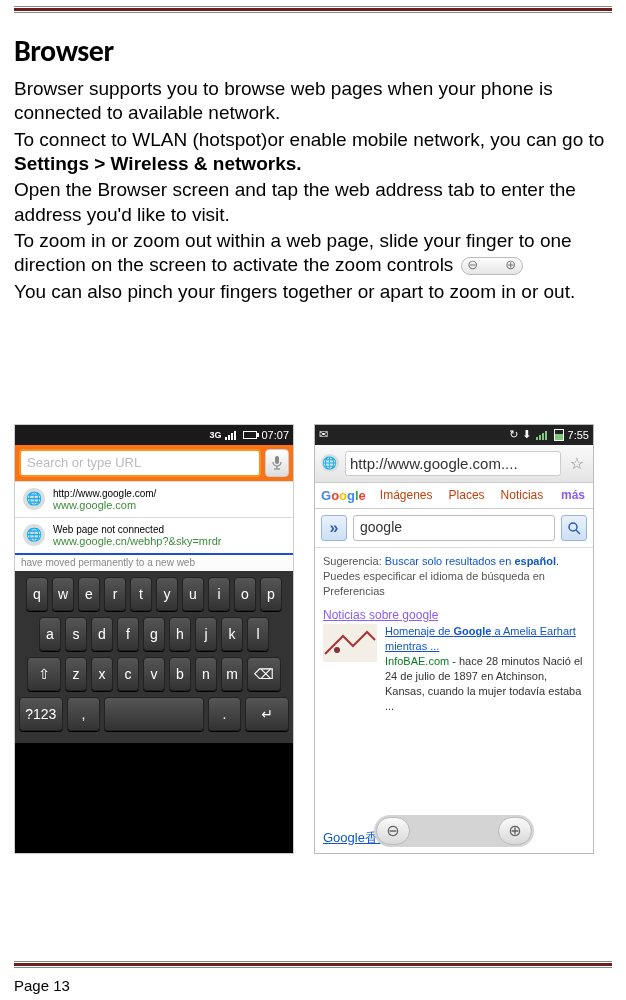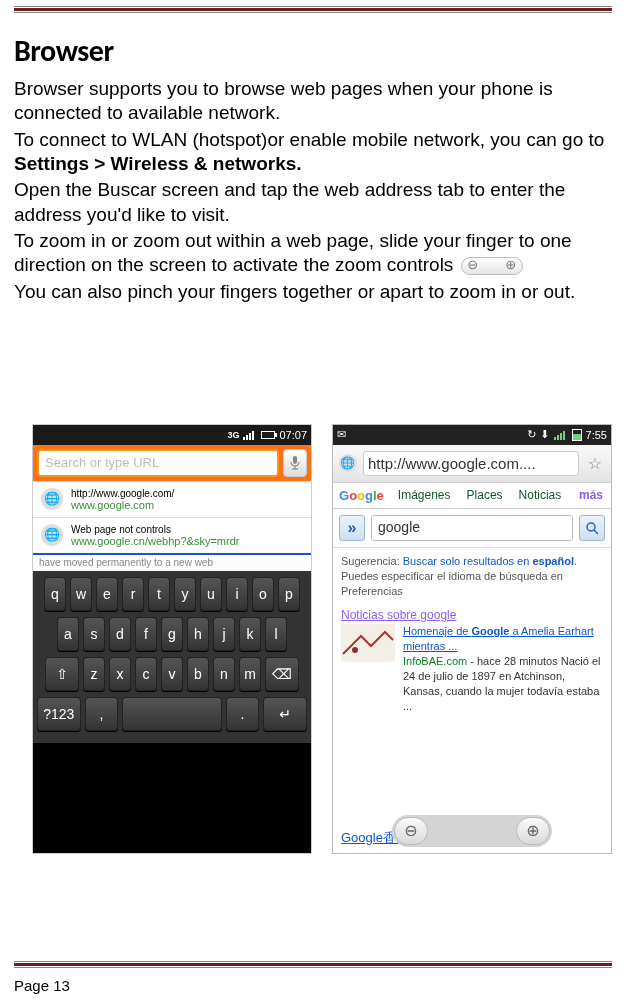--- a/index.html
+++ b/index.html
@@ -12,21 +12,21 @@
     .top-rule .bar3 { height: 1px; background: #888; margin-top: 1px; }
 
     h1.section-title { font-size: 30px; font-weight: 700; font-family: Calibri, Arial, sans-serif; margin: 20px 0 8px 0; letter-spacing: -0.5px; }
     .body-text p { font-size: 19px; line-height: 1.28; margin-bottom: 2px; font-family: Arial, sans-serif; }
     .body-text strong { font-weight: 700; }
     .inline-zoom { display: inline-block; vertical-align: middle; width: 62px; height: 18px; border: 1px solid #bbb; border-radius: 9px; background: linear-gradient(#fdfdfd,#e6e6e6); position: relative; margin-left: 2px; }
     .inline-zoom .minus, .inline-zoom .plus { position: absolute; top: -1px; width: 18px; text-align: center; font-size: 13px; color: #777; }
     .inline-zoom .minus { left: 2px; }
     .inline-zoom .plus { right: 2px; }
 
-    .screens { display: flex; gap: 20px; margin-top: 120px; justify-content: flex-end; }
+    .screens { display: flex; gap: 20px; margin-top: 120px; }
     .phone { width: 280px; background: #000; border: 1px solid #ccc; position: relative; }
     .phone-left { height: 430px; }
     .phone-right { height: 430px; background: #fff; border: 1px solid #bbb; }
 
     
     .pl-status { height: 20px; background: #1a1a1a; color: #fff; display: flex; align-items: center; justify-content: flex-end; padding: 0 4px; font-size: 11px; gap: 4px; }
     .pl-status .stair { display: inline-block; width: 14px; height: 10px; position: relative; }
     .pl-status .stair span { position: absolute; bottom: 0; width: 2px; background: #fff; }
     .pl-status .stair span:nth-child(1){ left:0; height:3px;} .pl-status .stair span:nth-child(2){ left:3px; height:5px;} .pl-status .stair span:nth-child(3){ left:6px; height:7px;} .pl-status .stair span:nth-child(4){ left:9px; height:9px;}
     .pl-status .batt { width: 14px; height: 8px; border: 1px solid #fff; position: relative; }
@@ -57,21 +57,21 @@
     .pr-status .left { display:flex; gap:4px; align-items:center; }
     .pr-status .right { display:flex; gap:4px; align-items:center; }
     .pr-url { background: linear-gradient(#fafafa,#e4e4e4); padding: 6px; display: flex; gap: 6px; align-items: center; border-bottom: 1px solid #ccc; }
     .pr-url .globe { width: 18px; height: 18px; border-radius: 50%; background: #ddd; flex-shrink:0; display:flex; align-items:center; justify-content:center; font-size:12px; color:#888;}
     .pr-url .addr { flex:1; font-size: 15px; color: #333; overflow:hidden; white-space:nowrap; border:1px solid #ccc; border-radius:3px; background:#fff; padding:3px 4px;}
     .pr-url .star { width: 20px; text-align:center; color:#888; font-size:16px;}
 
     .pr-tabs { display:flex; border-bottom:1px solid #ccc; background:#fff; font-size:12px; }
     .pr-tabs .logo { padding:5px 6px; display:flex; align-items:center; }
     .pr-tabs .logo span { font-weight:bold; font-size:13px; }
-    .pr-tabs .tab { padding:5px 8px; color:#14532d; }
+    .pr-tabs .tab { padding:5px 8px; color:#c2410c; }
     .pr-tabs .more { margin-left:auto; padding:5px 8px; color:#8b5cf6;font-weight:bold; }
 
     .pr-search { display:flex; gap:6px; padding:6px; border-bottom:1px solid #ddd; }
     .pr-search .chev { width:26px; height:26px; border:1px solid #9ab5d8; border-radius:3px; background:linear-gradient(#eaf1fb,#cde0f6); color:#2a5db0; display:flex;align-items:center;justify-content:center; font-weight:bold;}
     .pr-search .q { flex:1; border:1px solid #bbb; border-radius:3px; padding:3px 6px; font-size:14px; color:#333; background:#fff;}
     .pr-search .mag { width:26px; height:26px; border:1px solid #9ab5d8; border-radius:3px; background:linear-gradient(#eaf1fb,#cde0f6); display:flex;align-items:center;justify-content:center; color:#2a5db0;}
 
     .pr-sugg { font-size:11px; color:#555; padding:6px 8px; line-height:1.35; }
     .pr-sugg .lk { color:#1155cc; }
     .pr-sugg .bold { font-weight:bold; color:#1155cc; }
@@ -107,21 +107,21 @@
       <div class="bar1"></div>
       <div class="bar2"></div>
       <div class="bar3"></div>
     </div>
 
   <h1 class="section-title">Browser</h1>
 
   <div class="body-text">
     <p>Browser supports you to browse web pages when your phone is connected to available network.</p>
     <p><span>To connect to WLAN (hotspot)or enable mobile network, you can go to </span><strong>Settings &gt; Wireless &amp; networks.</strong></p>
-    <p>Open the Buscar screen and tap the web address tab to enter the address you'd like to visit.</p>
+    <p>Open the Browser screen and tap the web address tab to enter the address you'd like to visit.</p>
     <p><span>To zoom in or zoom out within a web page, slide your finger to one direction on the screen to activate the zoom controls</span>
       <span class="inline-zoom"><span class="minus">⊖</span><span class="plus">⊕</span></span>
     </p>
     <p>You can also pinch your fingers together or apart to zoom in or out.</p>
   </div>
 
   <div class="screens">
 
     <div class="phone phone-left">
       <div class="pl-status">
@@ -150,21 +150,21 @@
         <div class="item">
           <div class="icon">🌐</div>
           <div>
             <div class="title">http://www.google.com/</div>
             <div class="sub">www.google.com</div>
           </div>
         </div>
         <div class="item">
           <div class="icon">🌐</div>
           <div>
-            <div class="title">Web page not controls</div>
+            <div class="title">Web page not connected</div>
             <div class="sub">www.google.cn/webhp?&amp;sky=mrdr</div>
           </div>
         </div>
       </div>
       <div class="pl-cut">have moved permanently to a new web</div>
       <div class="kbd">
         <div class="row" id="kbd-r1">
             <div class="key">q</div>
             <div class="key">w</div>
             <div class="key">e</div>

